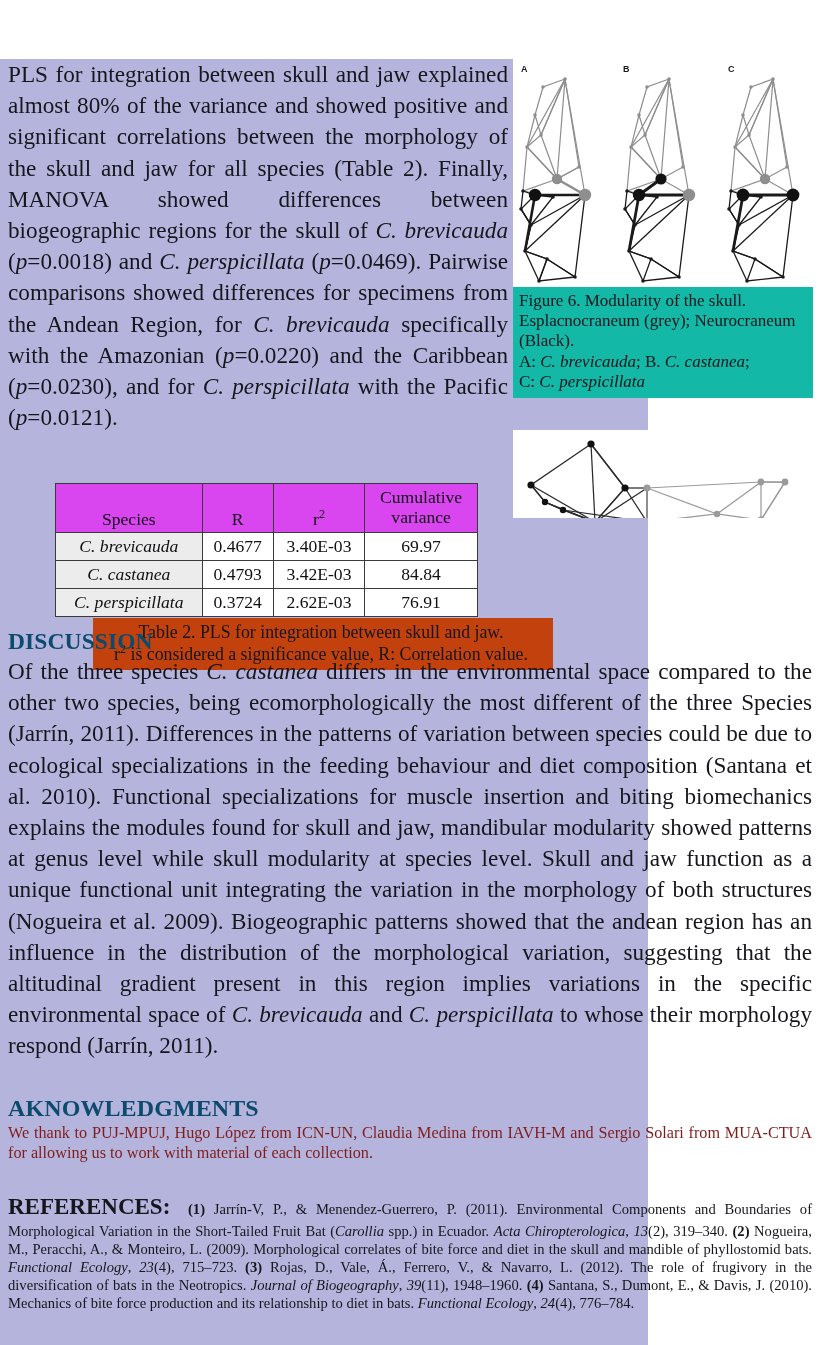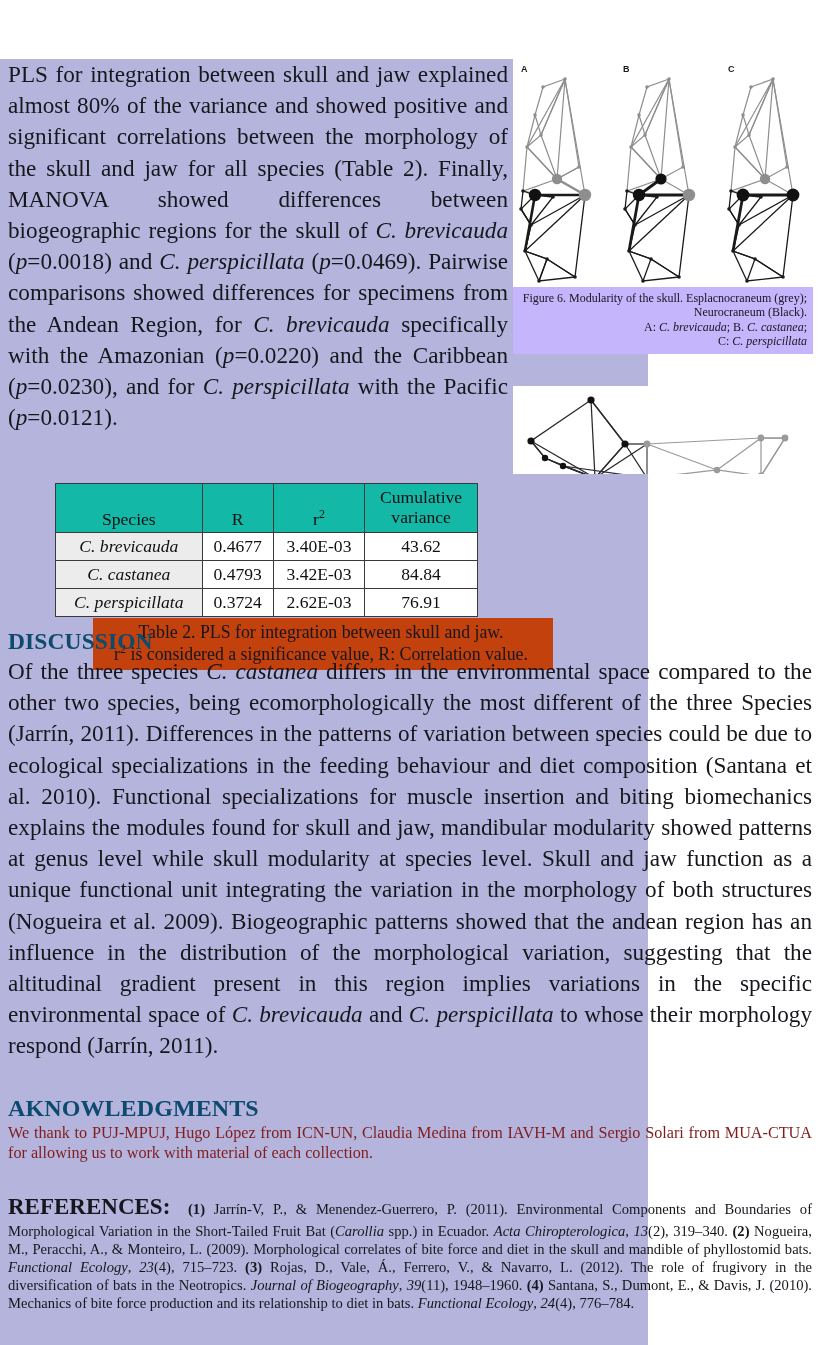--- a/index.html
+++ b/index.html
@@ -59,24 +59,24 @@
   
   .figbox {
     background: #ffffff;
     width: 100%;
     box-sizing: border-box;
   }
   .fig6 { height: 228px; position: relative; }
   .fig7 { height: 88px; position: relative; }
 
   .figcap {
-    background: #c4b5fd;
-    font-size: 12px;
+    background: #14b8a6;
+    font-size: 17px;
     line-height: 1.19;
-    text-align: right;
+    text-align: left;
     color: #16161c;
     padding: 4px 6px 6px 6px;
     box-sizing: border-box;
   }
 
   .fig-letter {
     position: absolute;
     font-family: "Liberation Sans", sans-serif;
     font-size: 9px;
     font-weight: bold;
@@ -98,21 +98,21 @@
     color: #101014;
   }
   table.pls th, table.pls td {
     border: 1px solid #3a3a3a;
     text-align: center;
     padding: 1px 4px;
     font-weight: normal;
     line-height: 1.16;
   }
   table.pls thead th {
-    background: #14b8a6;
+    background: #d946ef;
     height: 44px;
     vertical-align: bottom;
     padding-bottom: 3px;
   }
   table.pls thead th.two-line { vertical-align: middle; }
   table.pls tbody td:first-child {
     background: #ececec;
     font-style: italic;
   }
   table.pls tbody td { height: 25px; }
@@ -409,21 +409,21 @@
             <th>R</th>
             <th>r<sup>2</sup></th>
             <th class="two-line">Cumulative<br>variance</th>
           </tr>
         </thead>
         <tbody>
           <tr>
             <td>C. brevicauda</td>
             <td>0.4677</td>
             <td>3.40E-03</td>
-            <td>43.62</td>
+            <td>69.97</td>
           </tr>
           <tr>
             <td>C. castanea</td>
             <td>0.4793</td>
             <td>3.42E-03</td>
             <td>84.84</td>
           </tr>
           <tr>
             <td>C. perspicillata</td>
             <td>0.3724</td>

